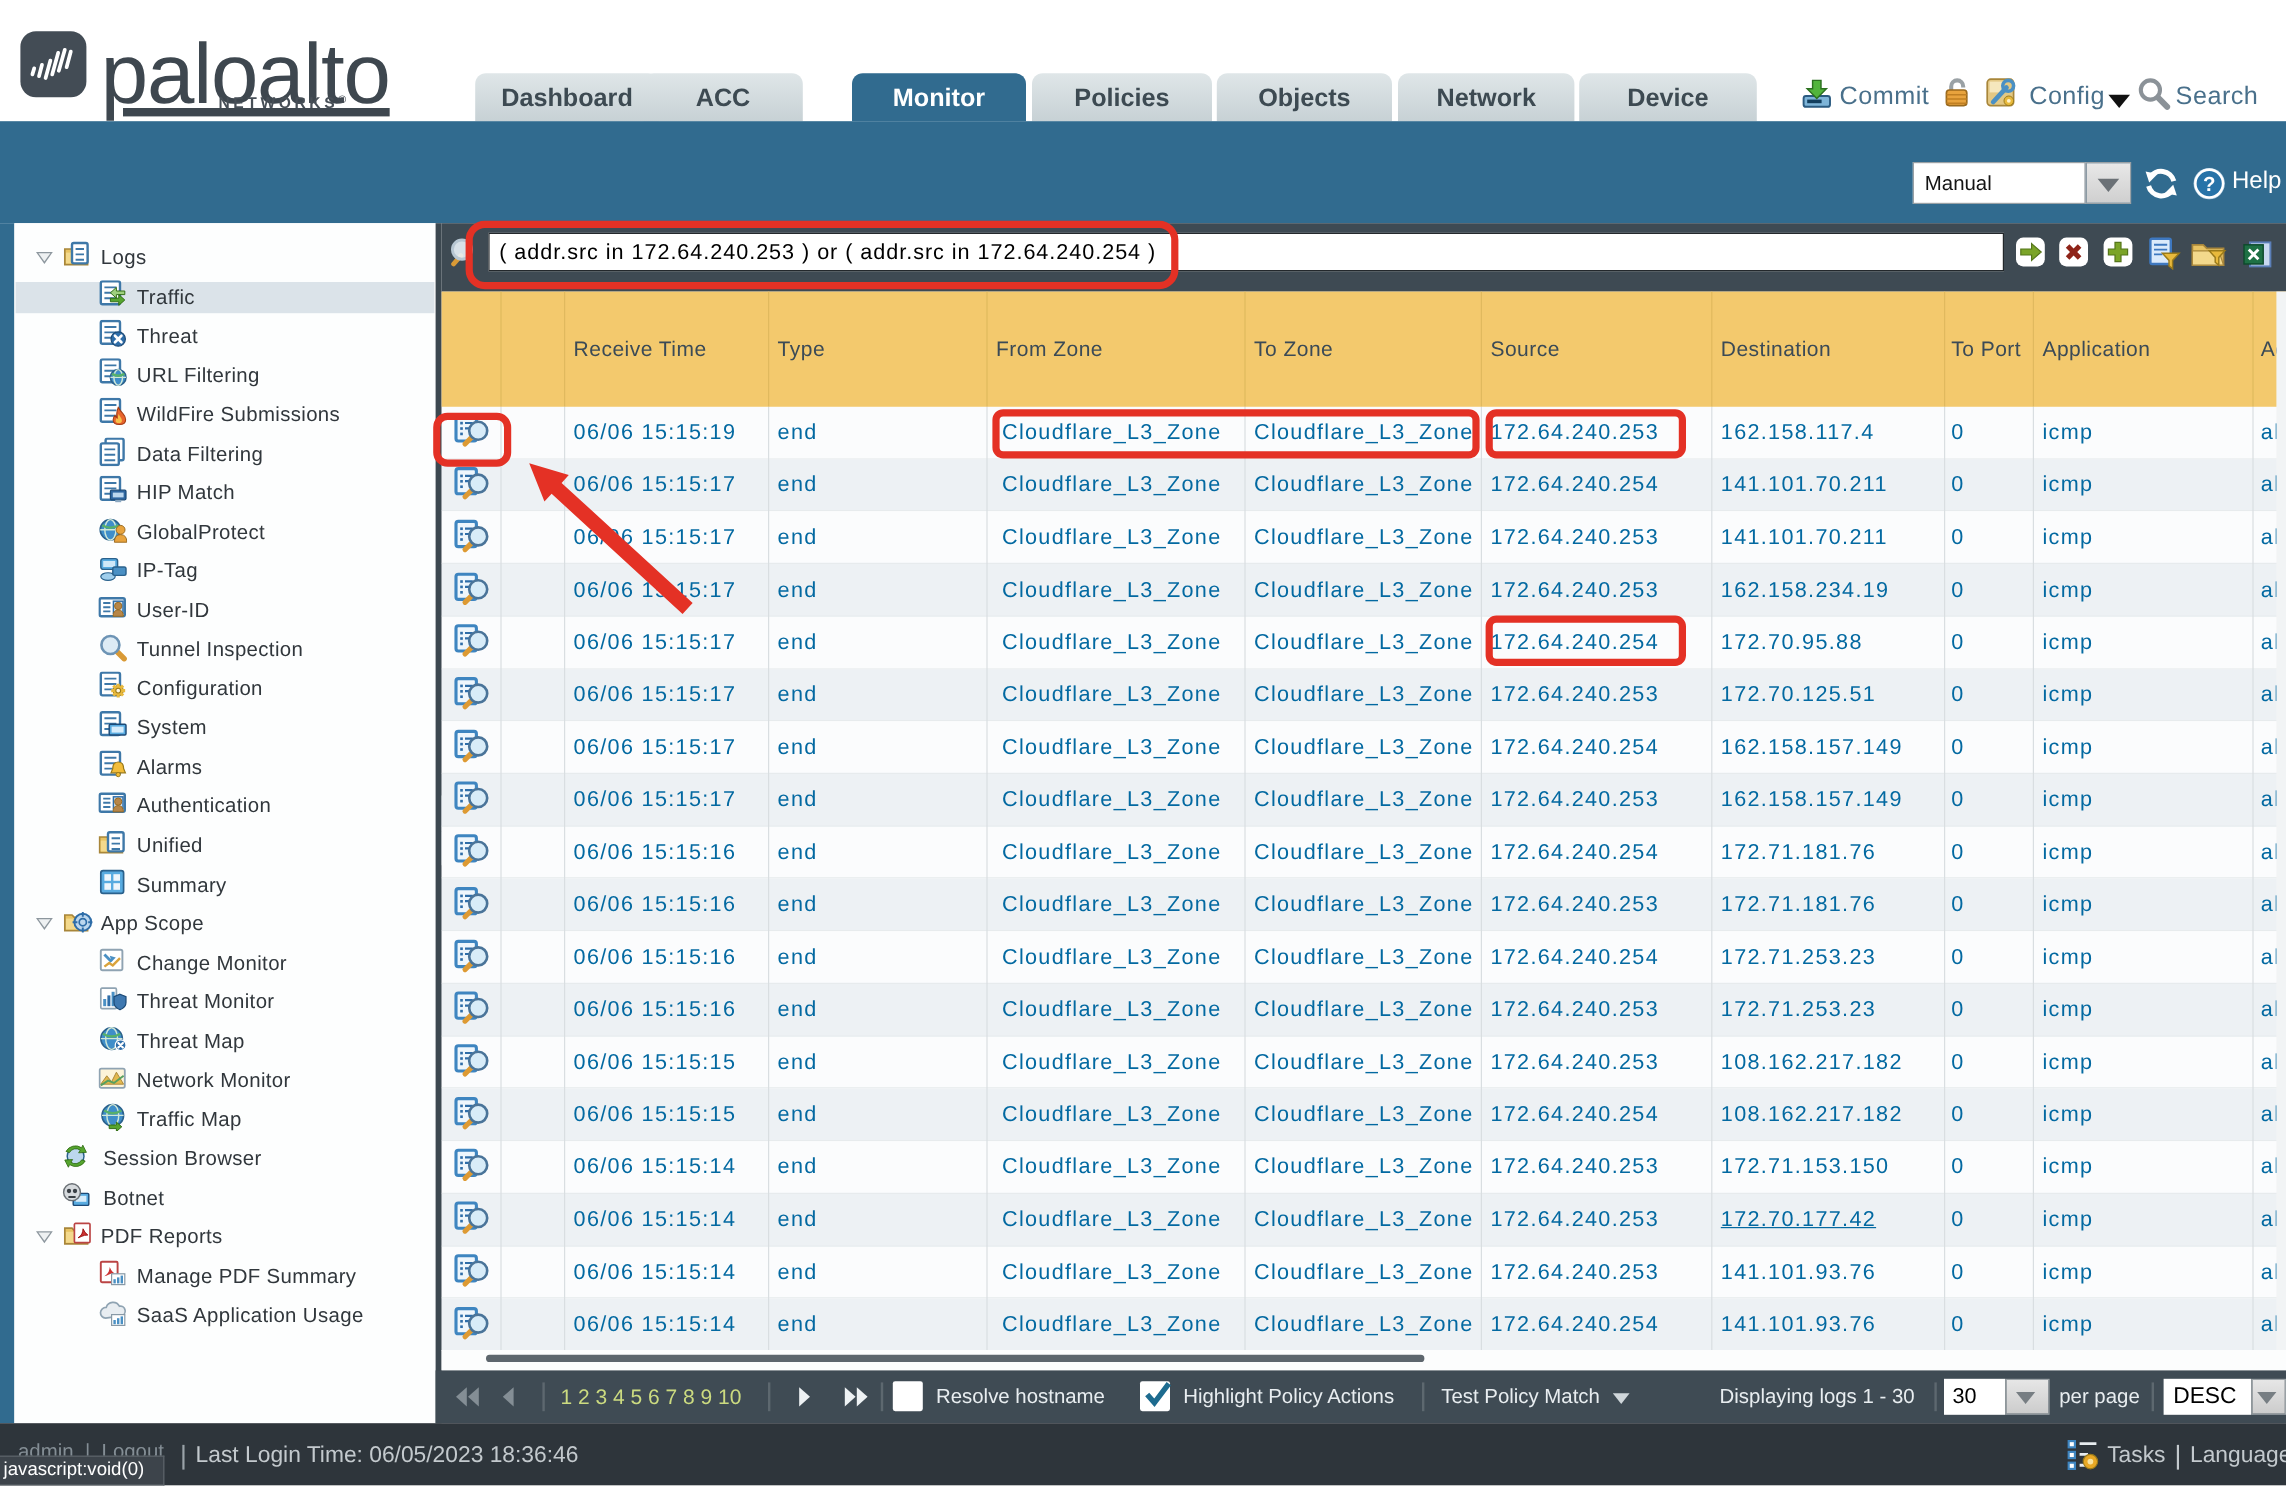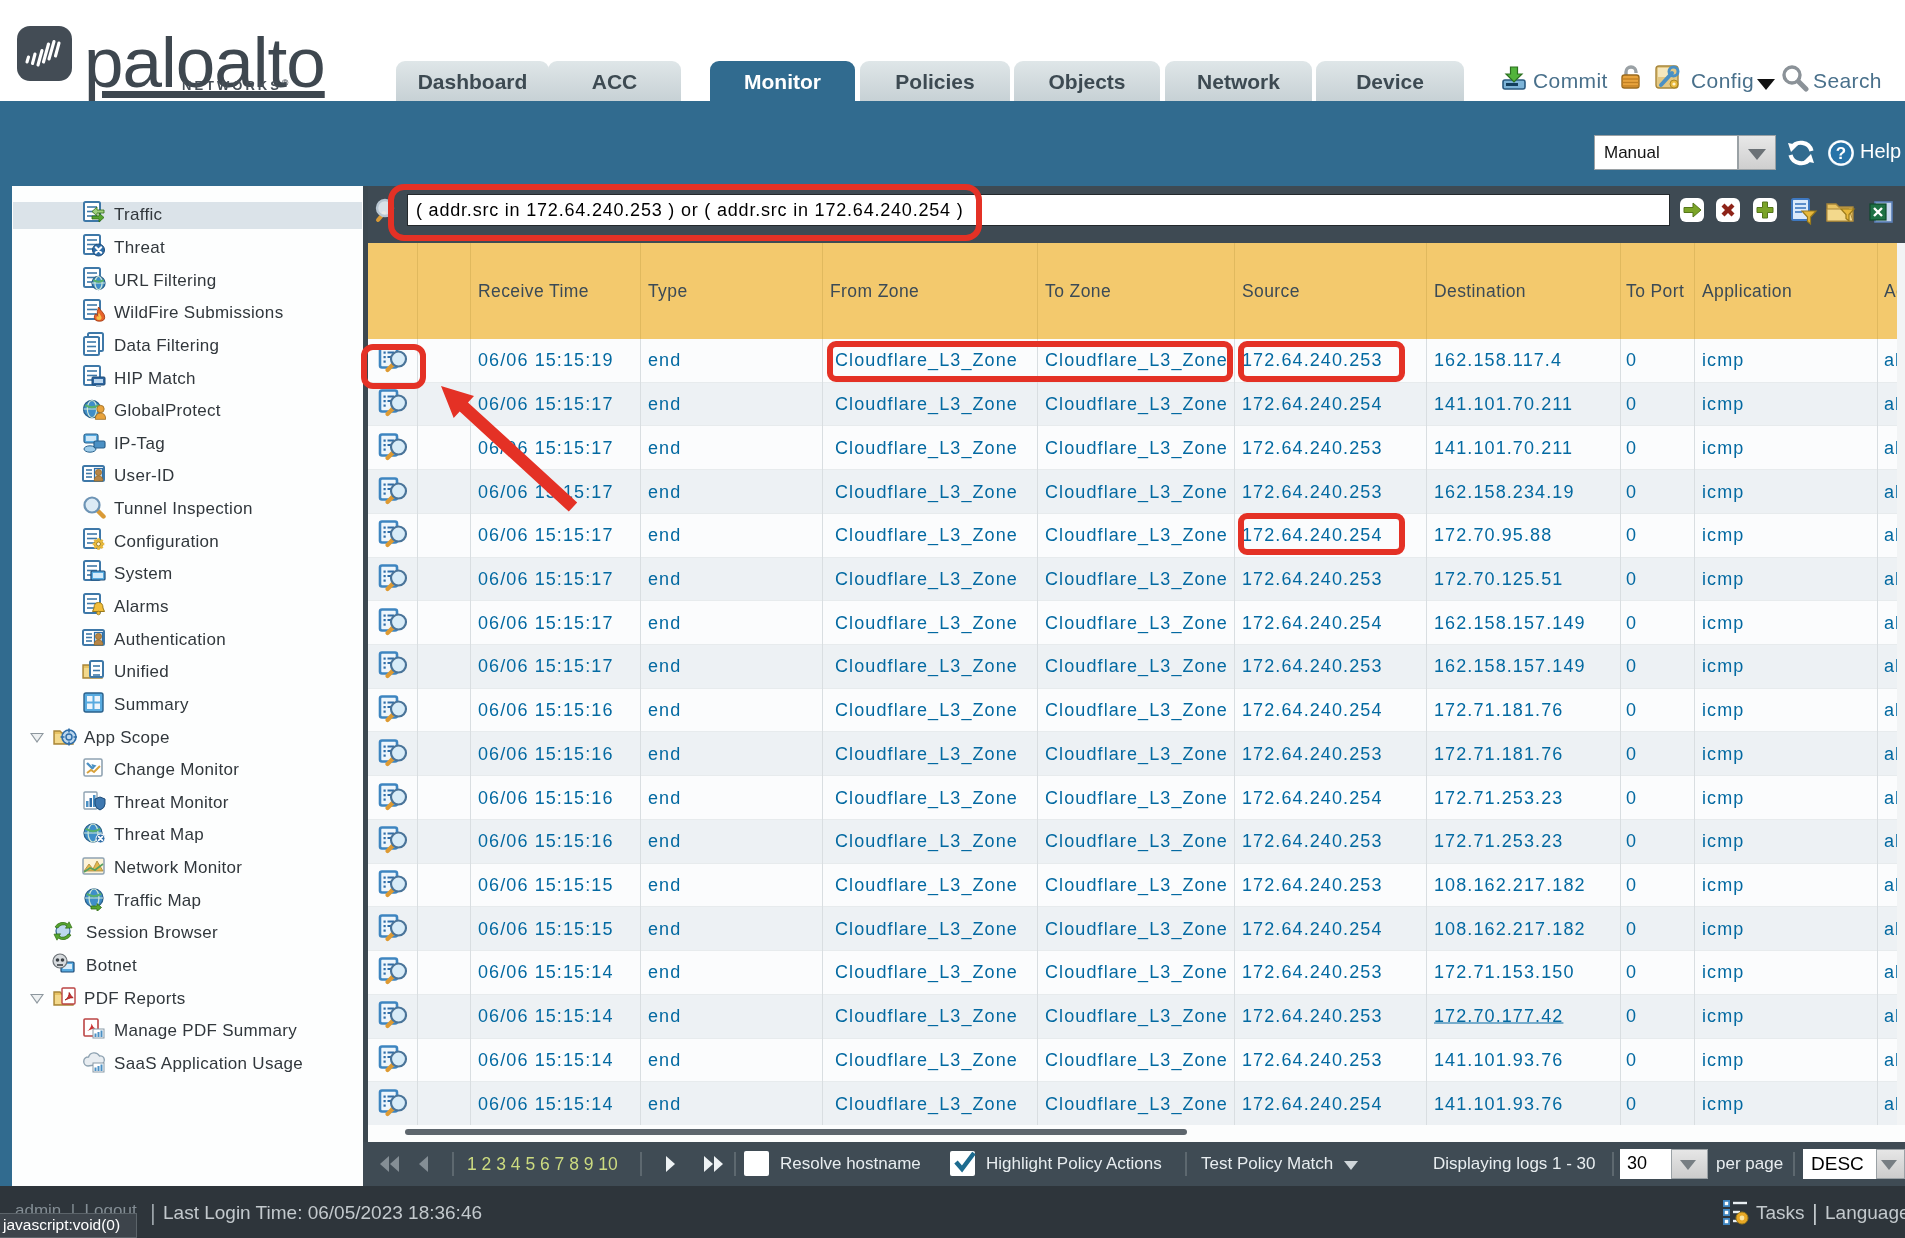--- a/index.html
+++ b/index.html
@@ -66,21 +66,21 @@
           <line x1="15.5" y1="37.5" x2="18" y2="28"></line>
           <line x1="21" y1="39" x2="25" y2="24.5"></line>
           <line x1="26.5" y1="36" x2="31.5" y2="18"></line>
           <line x1="32" y1="33" x2="37" y2="15.5"></line>
           <line x1="38.5" y1="30" x2="42" y2="17"></line>
         </g>
       </svg></div>
 <div id="brand" class="abs">paloalto</div>
 <div id="brandsub" class="abs">NETWORKS<span style="font-size:9px;vertical-align:4px;">®</span></div>
 <div class="tab abs" style="left:396px;width:153px;">Dashboard</div>
-<div class="tab abs" style="left:548px;width:133px;">ACC</div>
+<div class="tab abs" style="left:536px;width:133px;">ACC</div>
 <div class="tab act abs" style="left:710px;width:145px;">Monitor</div>
 <div class="tab abs" style="left:860px;width:150px;">Policies</div>
 <div class="tab abs" style="left:1014px;width:146px;">Objects</div>
 <div class="tab abs" style="left:1165px;width:147px;">Network</div>
 <div class="tab abs" style="left:1316px;width:148px;">Device</div>
 <div class="abs" style="left:1500px;top:64px;"><svg width="28" height="28" viewBox="0 0 28 28" xmlns="http://www.w3.org/2000/svg">
         <rect x="3" y="16" width="22" height="9" rx="2" fill="#7db4d8" stroke="#2a5a80" stroke-width="1.6"></rect>
         <rect x="6" y="19" width="12" height="3" fill="#123e5e"></rect>
         <path d="M10.5 3 h7 v7 h4.5 l-8 8 -8 -8 h4.5 z" fill="#52b43c" stroke="#2c7020" stroke-width="1.2"></path>
       </svg></div>
@@ -125,20 +125,32 @@
       <path d="M28 25 l-10 -2 7 -7z" fill="#fff"></path>
     </svg></div>
 <div class="abs" style="left:1826px;top:138px;"><svg width="30" height="30" viewBox="0 0 30 30" xmlns="http://www.w3.org/2000/svg">
       <circle cx="15" cy="15" r="13" fill="#b8d4e8"></circle>
       <circle cx="15" cy="15" r="11.5" fill="#2773a8" stroke="#fff" stroke-width="2"></circle>
       <text x="15" y="21" font-family="Liberation Sans" font-size="17" font-weight="bold" fill="#fff" text-anchor="middle">?</text>
     </svg></div>
 <div id="helptxt" class="abs">Help</div>
 <div id="side" class="abs">
 <div style="position:absolute;left:0;top:13px;width:351px;">
+<div class="trow">
+        <span class="tri" style="left:18px;"></span>
+        <span class="ticon" style="left:41px;"><svg width="24" height="24" viewBox="0 0 24 24" xmlns="http://www.w3.org/2000/svg">
+            <path d="M1 7 h6 l2 2 h11 v11 h-19 z" fill="#e8c363" stroke="#a8863a" stroke-width="1.4"></path>
+            <rect x="2" y="10" width="17" height="9" fill="#f3d98c"></rect>
+            <rect x="7" y="2" width="13" height="17" rx="1.5" fill="#fff" stroke="#3e78a8" stroke-width="2"></rect>
+            <line x1="10" y1="7.0" x2="17" y2="7.0" stroke="#3e78a8" stroke-width="1.6"></line>
+            <line x1="10" y1="11.5" x2="17" y2="11.5" stroke="#3e78a8" stroke-width="1.6"></line>
+            <line x1="10" y1="16.0" x2="17" y2="16.0" stroke="#3e78a8" stroke-width="1.6"></line>
+          </svg></span>
+        <span class="lbl" style="left:72px;">Logs</span>
+      </div>
 <div class="trow">
         <div class="hl"></div>
         <span class="ticon" style="left:70px;"><svg width="24" height="24" viewBox="0 0 24 24" xmlns="http://www.w3.org/2000/svg">
             <rect x="2" y="1" width="16" height="19" rx="1.5" fill="#fff" stroke="#3e78a8" stroke-width="2"></rect>
             <line x1="5" y1="6.0" x2="15" y2="6.0" stroke="#3e78a8" stroke-width="1.6"></line>
             <line x1="5" y1="10.5" x2="15" y2="10.5" stroke="#3e78a8" stroke-width="1.6"></line>
             <line x1="5" y1="15.0" x2="15" y2="15.0" stroke="#3e78a8" stroke-width="1.6"></line>
             <path d="M10 15 h7 l0 -3 5 4.5 -5 4.5 0 -3 h-7 z" fill="#56a52f" stroke="#2f6b12" stroke-width="0.8"></path>
             <path d="M22 9 h-7 l0 -3 -5 4.5 5 4.5 0 -3 h7 z" fill="#9fd07e" stroke="#2f6b12" stroke-width="0.8"></path>
           </svg></span>

